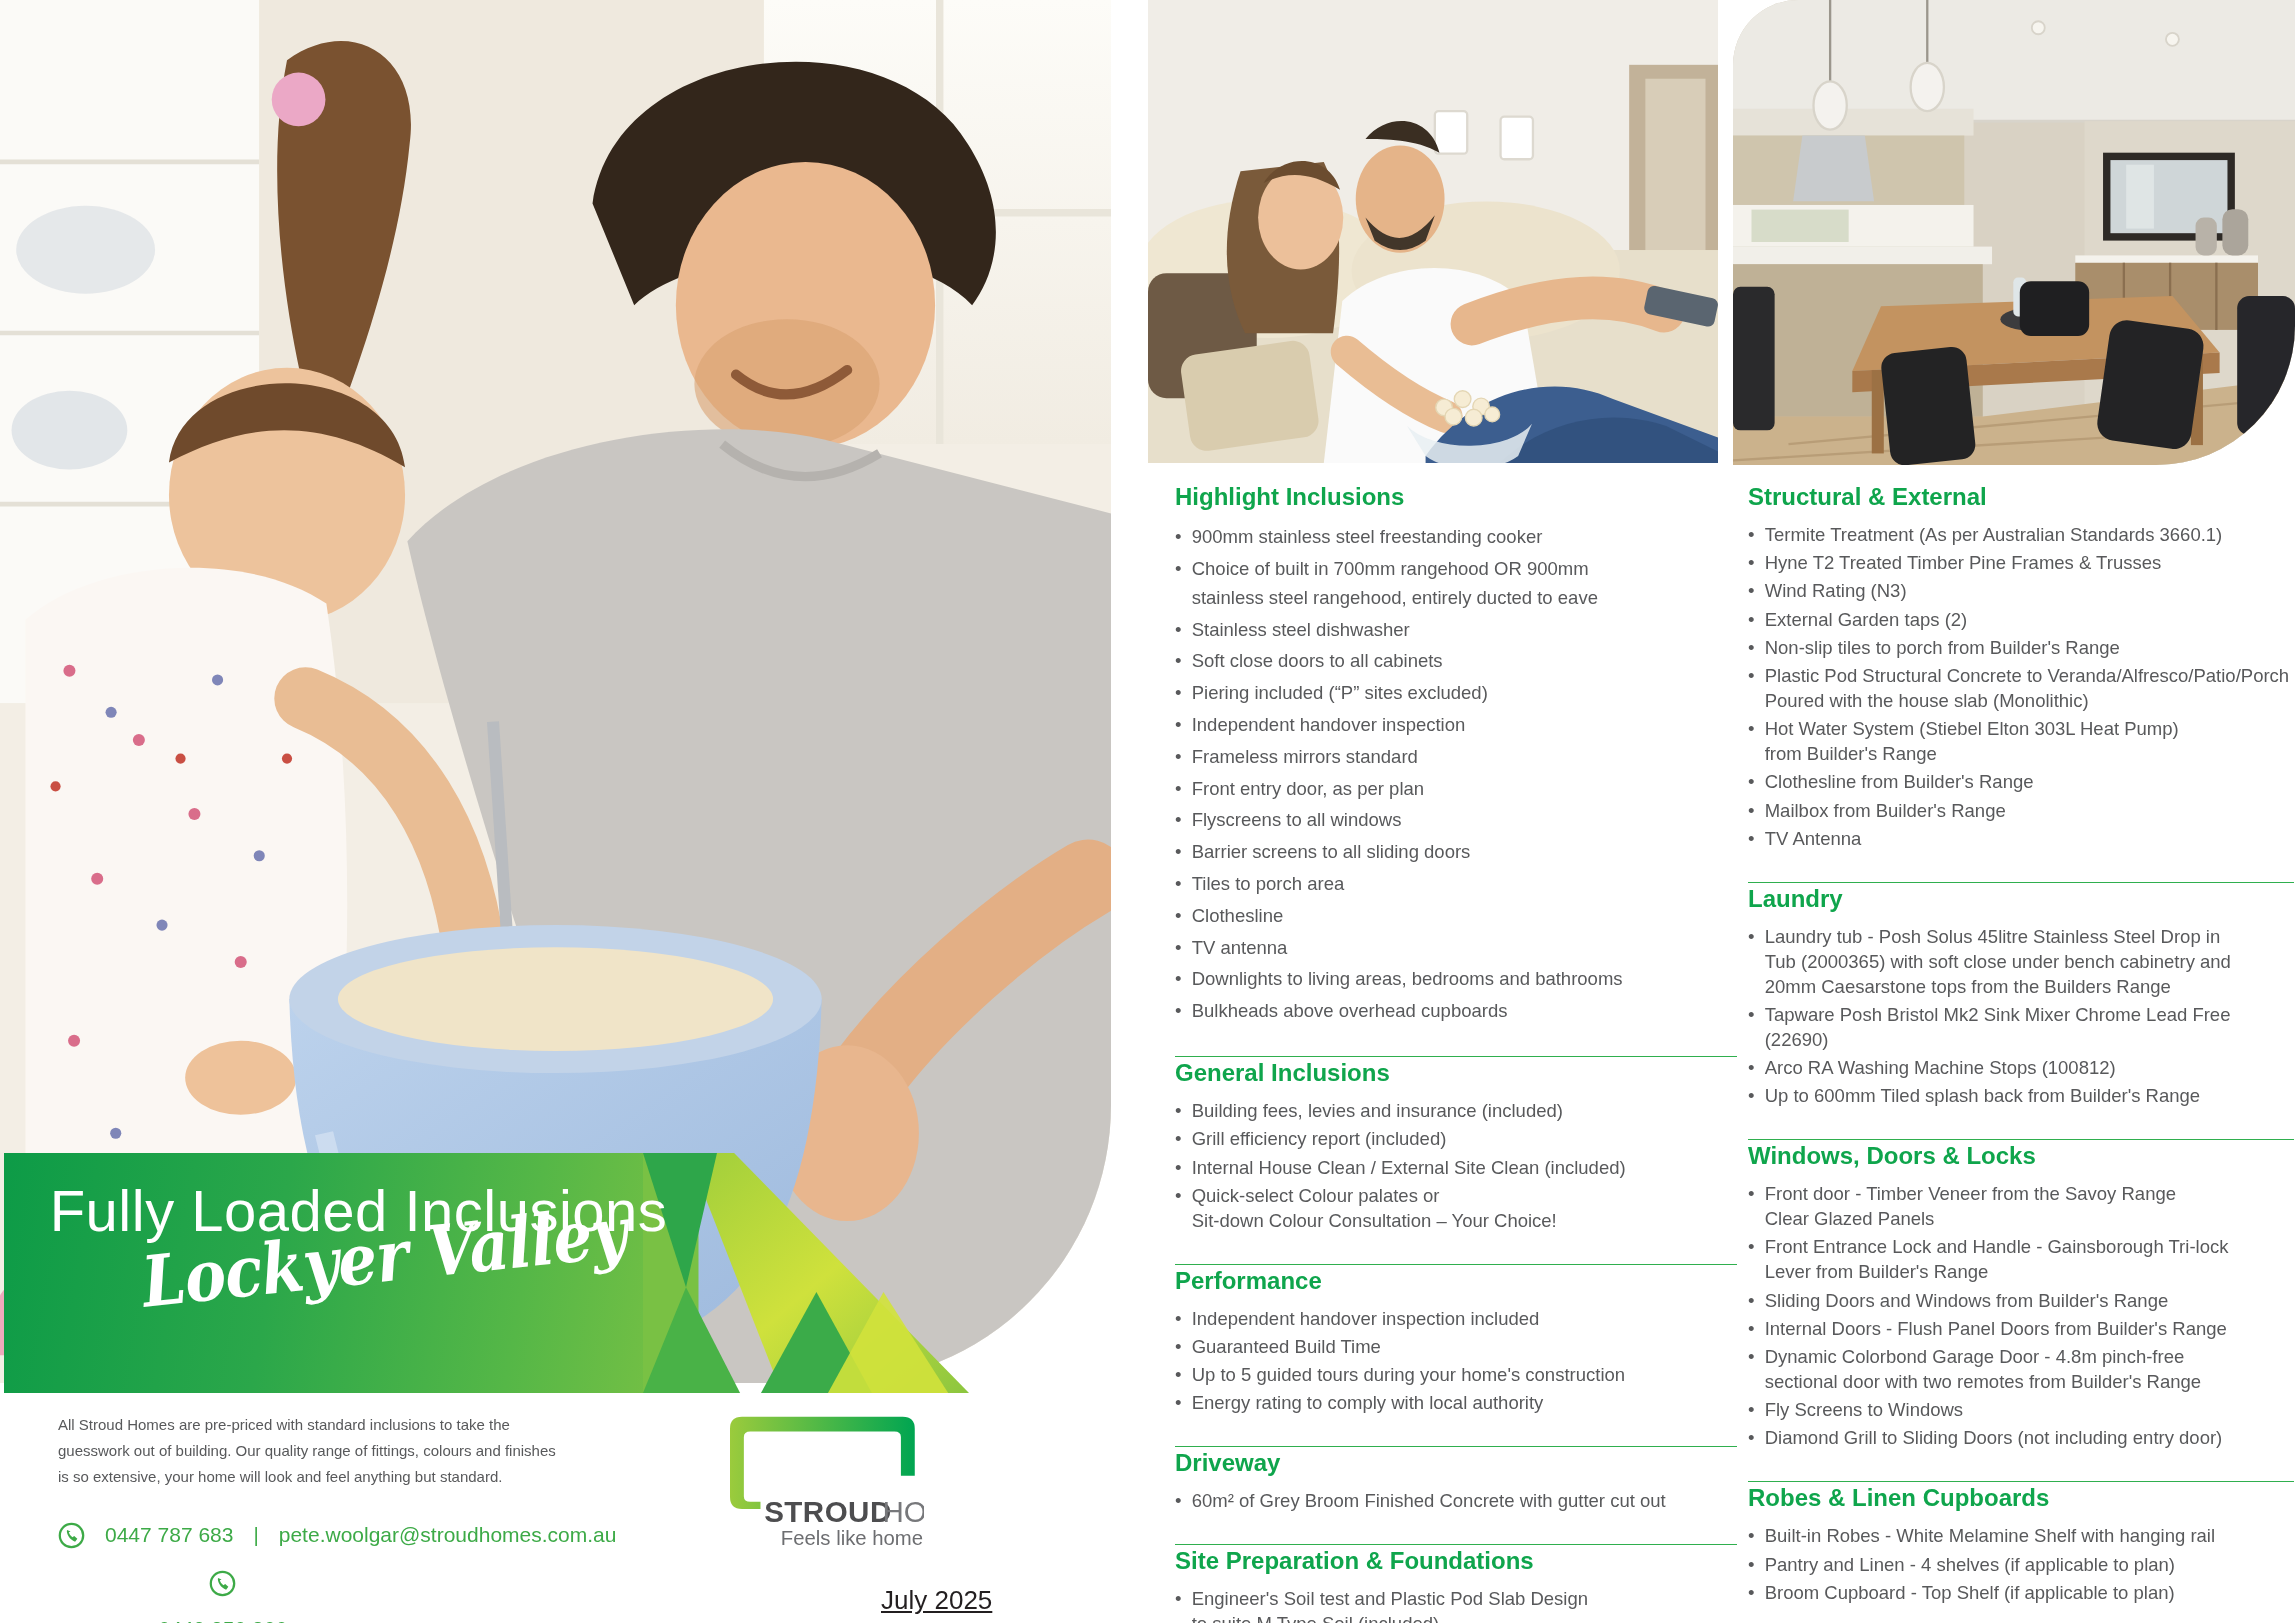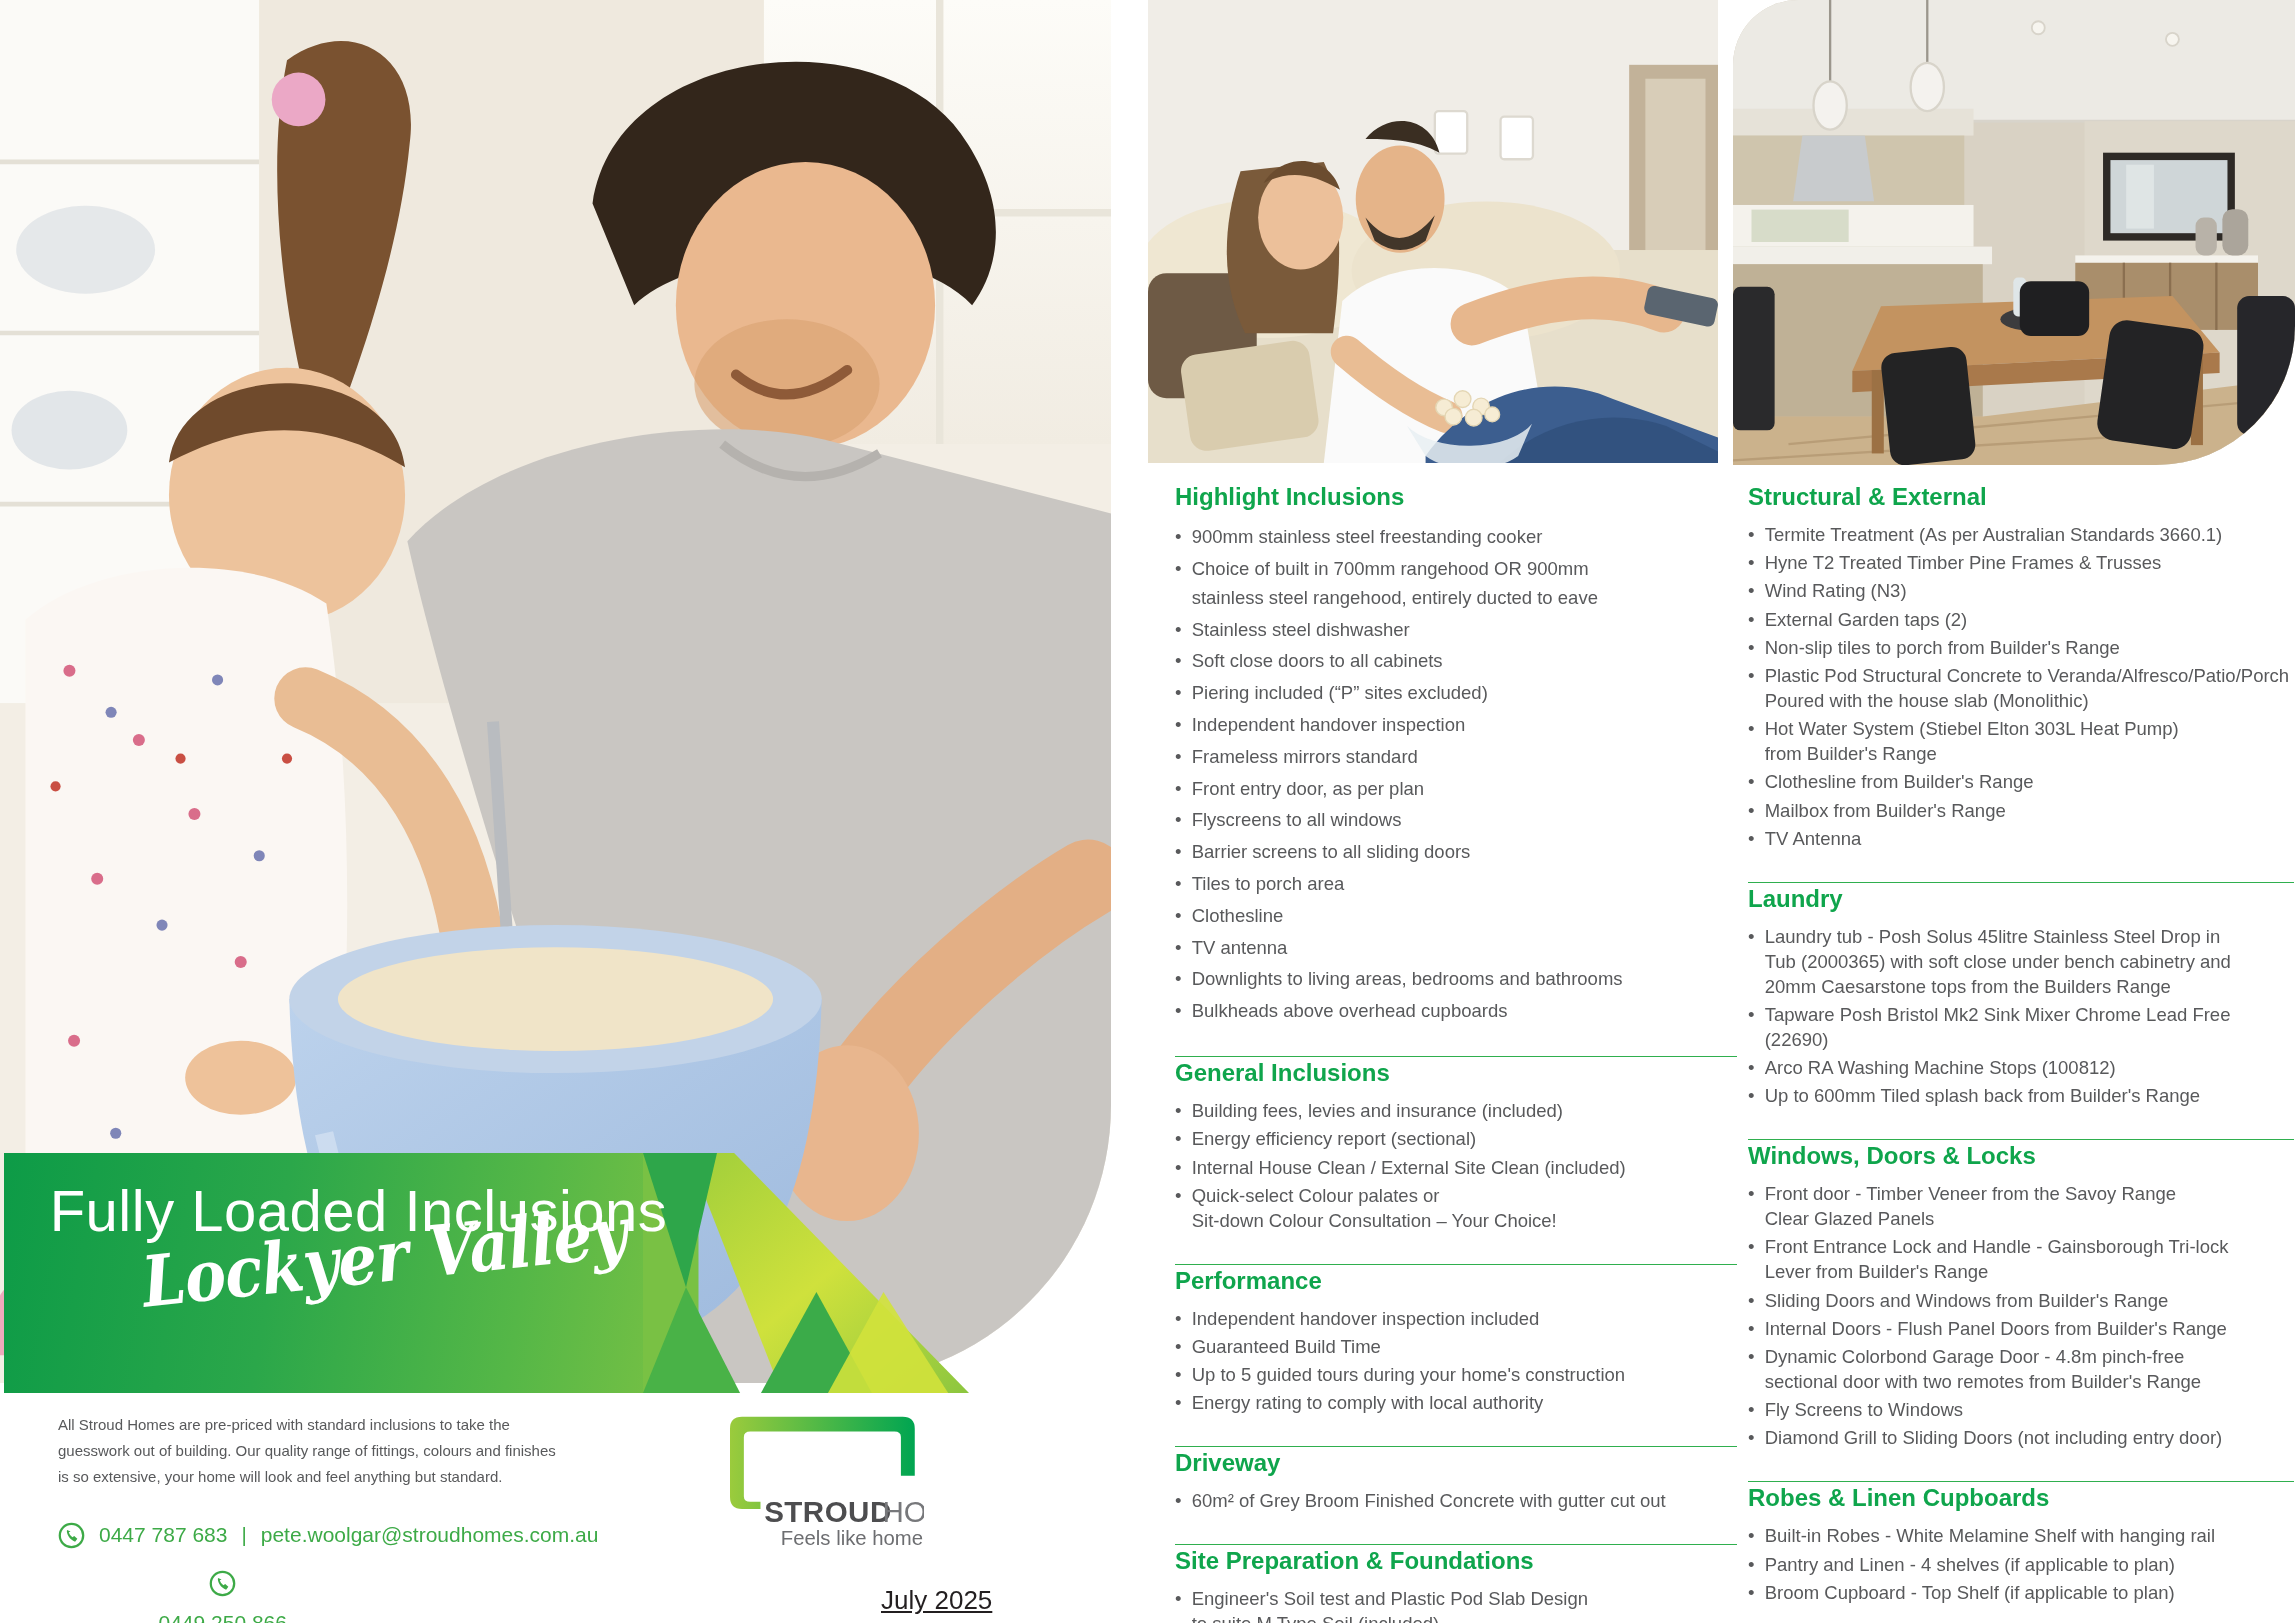--- a/index.html
+++ b/index.html
@@ -22,21 +22,21 @@
     position:absolute;left:46px;top:28px;width:694px;
     font-size:58px;line-height:60px;font-weight:400;color:#ffffff;letter-spacing:0.5px;}
   #banner .subtitle{
     position:absolute;left:134px;top:88px;width:555px;
     font-family:"DejaVu Serif",serif;font-style:italic;font-weight:700;
     font-size:70px;color:#ffffff;transform:rotate(-6deg) scaleX(.88);transform-origin:left top;
     letter-spacing:-0.9px;}
   
   #intro{position:absolute;left:58px;top:1412px;width:676px;
     font-size:15px;line-height:26px;white-space:pre-line;color:#58595B;}
-  .contact-row{position:absolute;left:58px;height:32px;display:flex;align-items:center;gap:14px;
+  .contact-row{position:absolute;left:58px;height:32px;display:flex;align-items:center;gap:20px;
     font-size:21px;color:#3DAA47;}
   #contact-0{top:1519px;}
   #contact-1{top:1570px;flex-direction:column;}
   .contact-row .sep{color:#3DAA47;font-size:20.4px;}
   .contact-row .phone,.contact-row .email{color:#3DAA47;text-decoration:none;}
   .phone-badge{width:27px;height:27px;flex:0 0 auto;}
   
   #logo{position:absolute;left:730px;top:1410px;width:194px;height:139px;}
   #logo svg{display:block;width:100%;height:100%;}
   
@@ -301,21 +301,21 @@
         <li>Clothesline</li>
         <li>TV antenna</li>
         <li>Downlights to living areas, bedrooms and bathrooms</li>
         <li>Bulkheads above overhead cupboards</li>
       </ul>
     </section>
     <section class="sec">
       <h2>General Inclusions</h2>
       <ul>
         <li>Building fees, levies and insurance (included)</li>
-        <li>Energy efficiency report (sectional)</li>
+        <li>Grill efficiency report (included)</li>
         <li>Internal House Clean / External Site Clean (included)</li>
         <li>Quick-select Colour palates or
 Sit-down Colour Consultation – Your Choice!</li>
       </ul>
     </section>
     <section class="sec">
       <h2>Performance</h2>
       <ul>
         <li>Independent handover inspection included</li>
         <li>Guaranteed Build Time</li>

